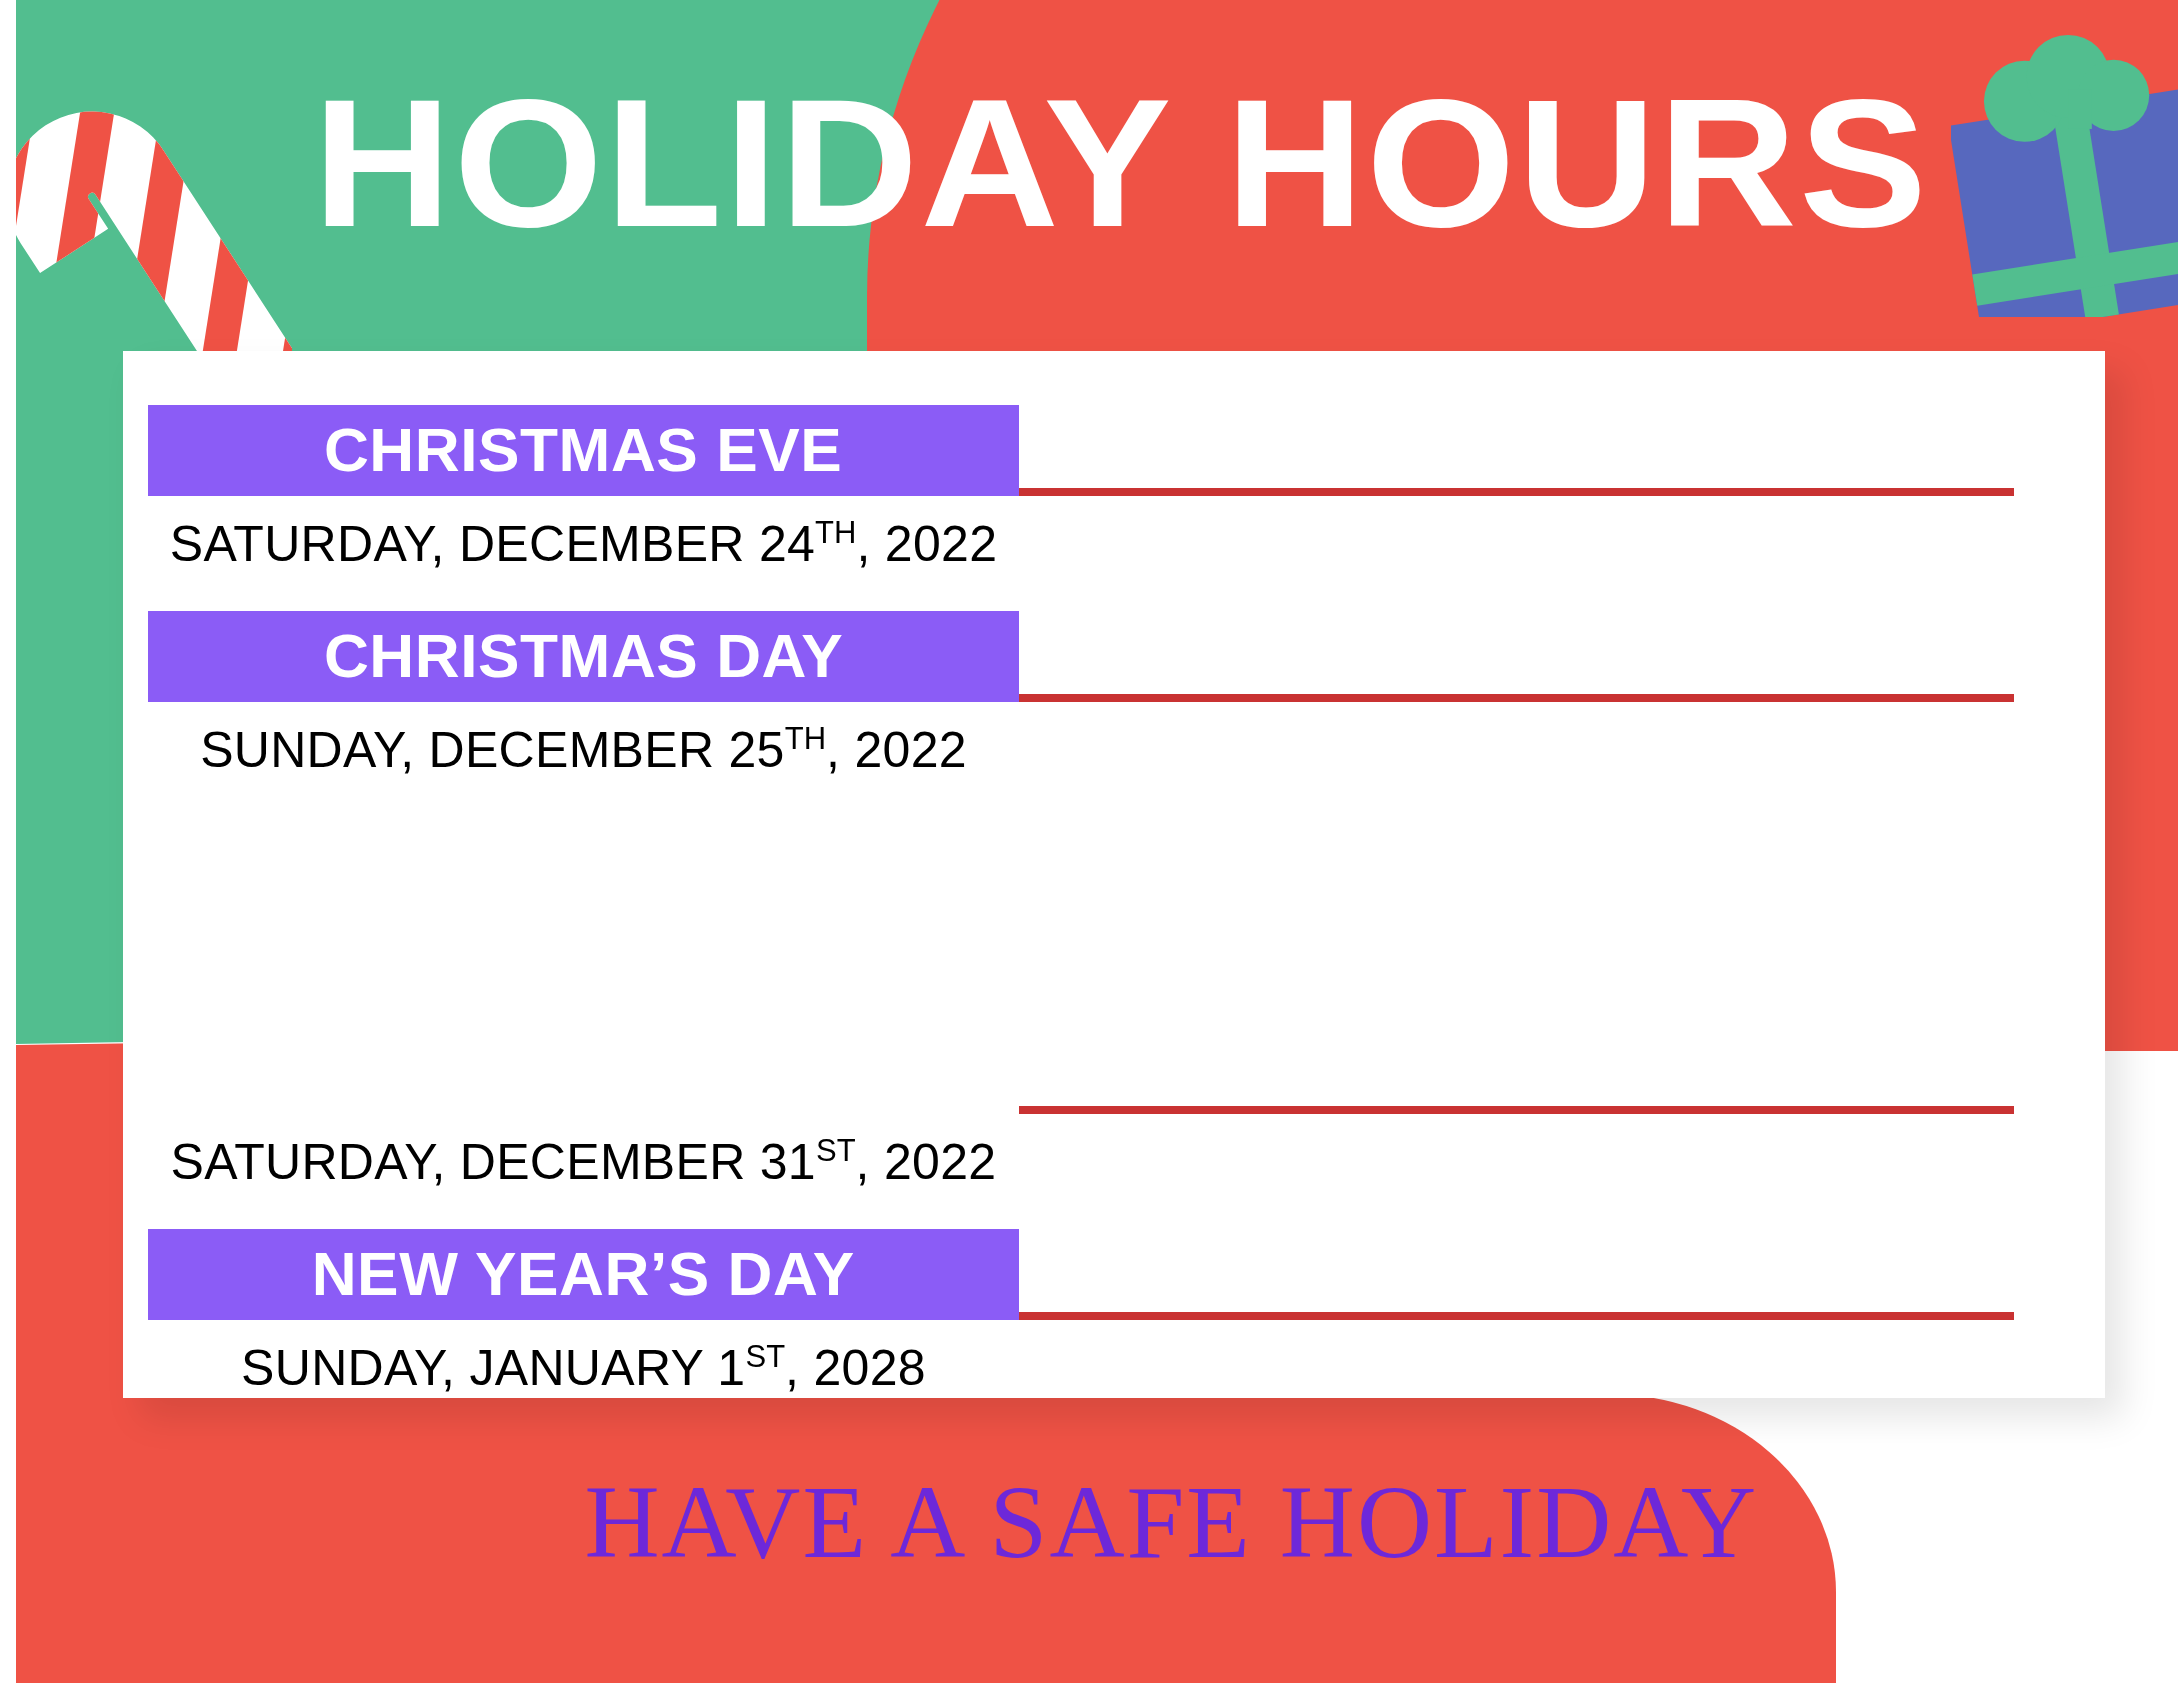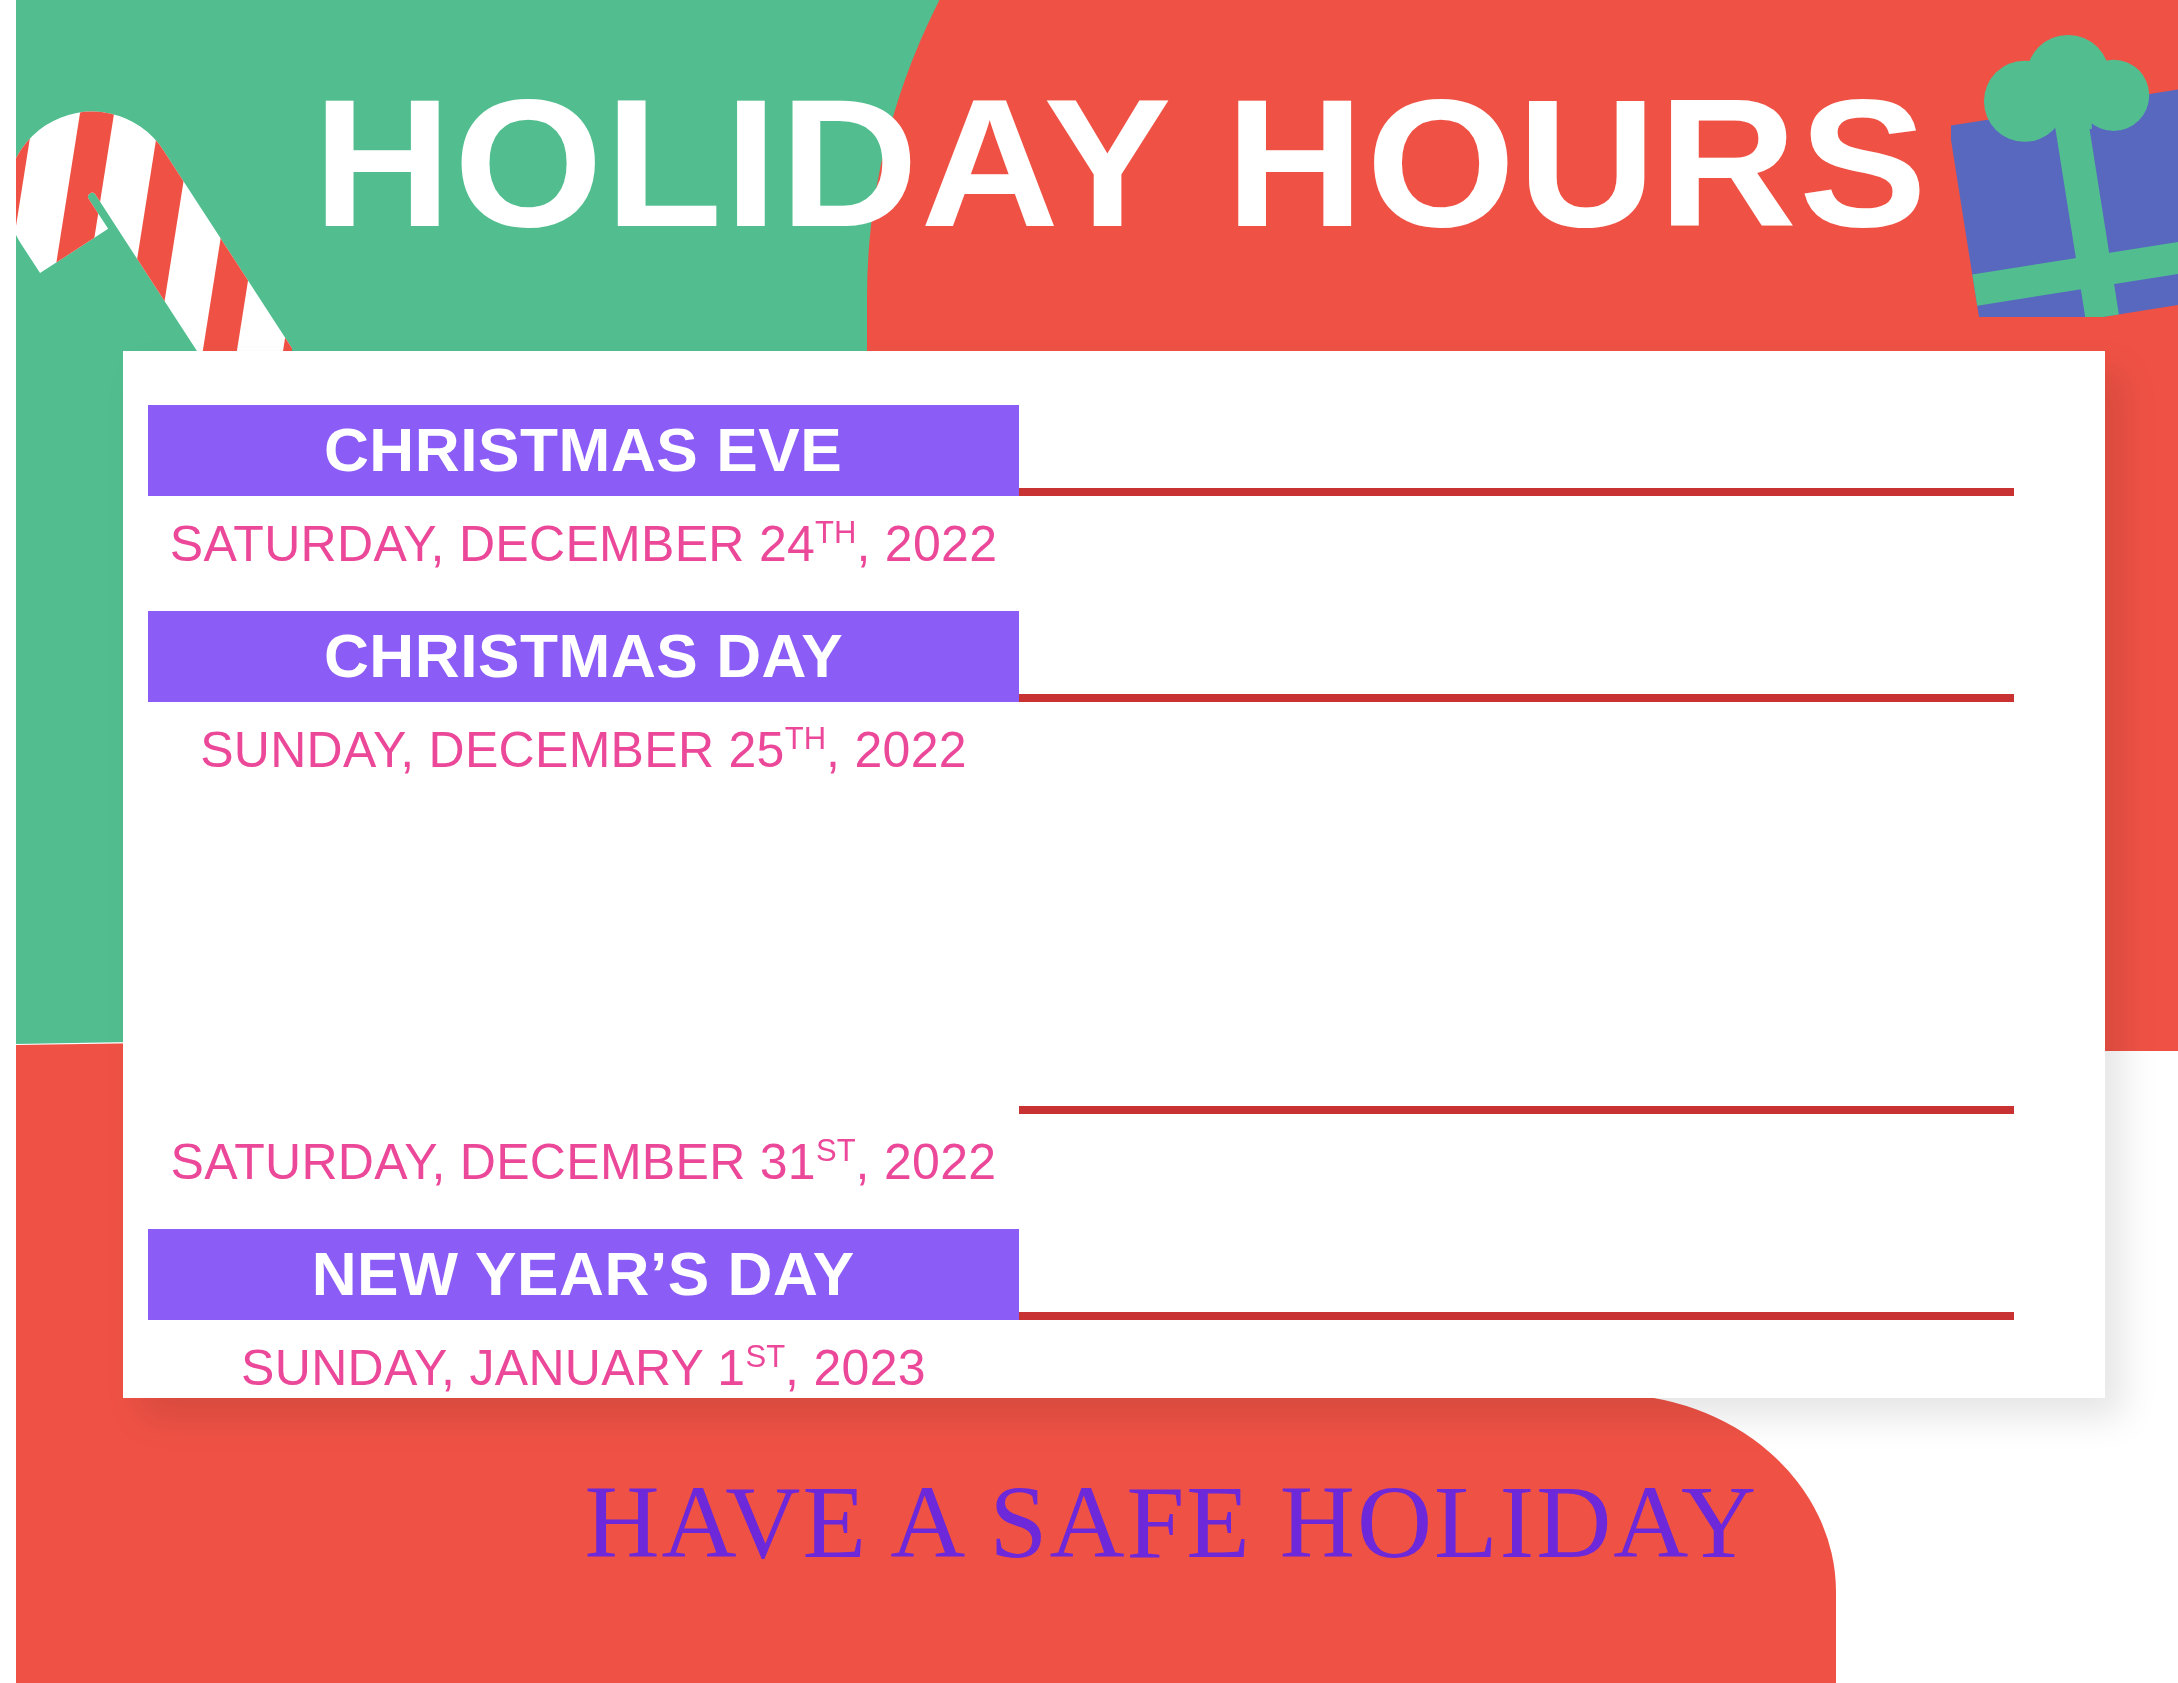--- a/index.html
+++ b/index.html
@@ -115,21 +115,21 @@
   }
   .row-rule {
     position:absolute; left:896px; top:83px;
     width:995px; height:8px;
     background:#C93232;
   }
   .row-date {
     position:absolute; left:25px; top:97px;
     width:871px;
     text-align:center;
-    color:#ec4899;
+    color:#000000;
     font-family:"Liberation Sans Narrow","Liberation Sans", sans-serif;
     font-weight:normal;
     font-size:50px;
     line-height:61px;
     letter-spacing:0.3px;
     white-space:nowrap;
     transform:scaleX(1.0);
   }
   .row-date sup { font-size:0.62em; vertical-align:super; letter-spacing:0; }
 
@@ -230,21 +230,21 @@
       <div class="row row-3">
         <div class="row-rule"></div>
         <div class="row-date"><span>SATURDAY, DECEMBER 31</span><sup>ST</sup><span>, 2022</span></div>
       </div>
 
       <div class="row row-4">
         <div class="row-bar">
           <span class="row-bar-label">NEW YEAR’S DAY</span>
         </div>
         <div class="row-rule"></div>
-        <div class="row-date"><span>SUNDAY, JANUARY 1</span><sup>ST</sup><span>, 2023</span></div>
+        <div class="row-date"><span>SUNDAY, JANUARY 1</span><sup>ST</sup><span>, 2028</span></div>
       </div>
 
     </div>
   </div>
 
   <div class="footer">HAVE A SAFE HOLIDAY</div>
 
 </div>
 
 

